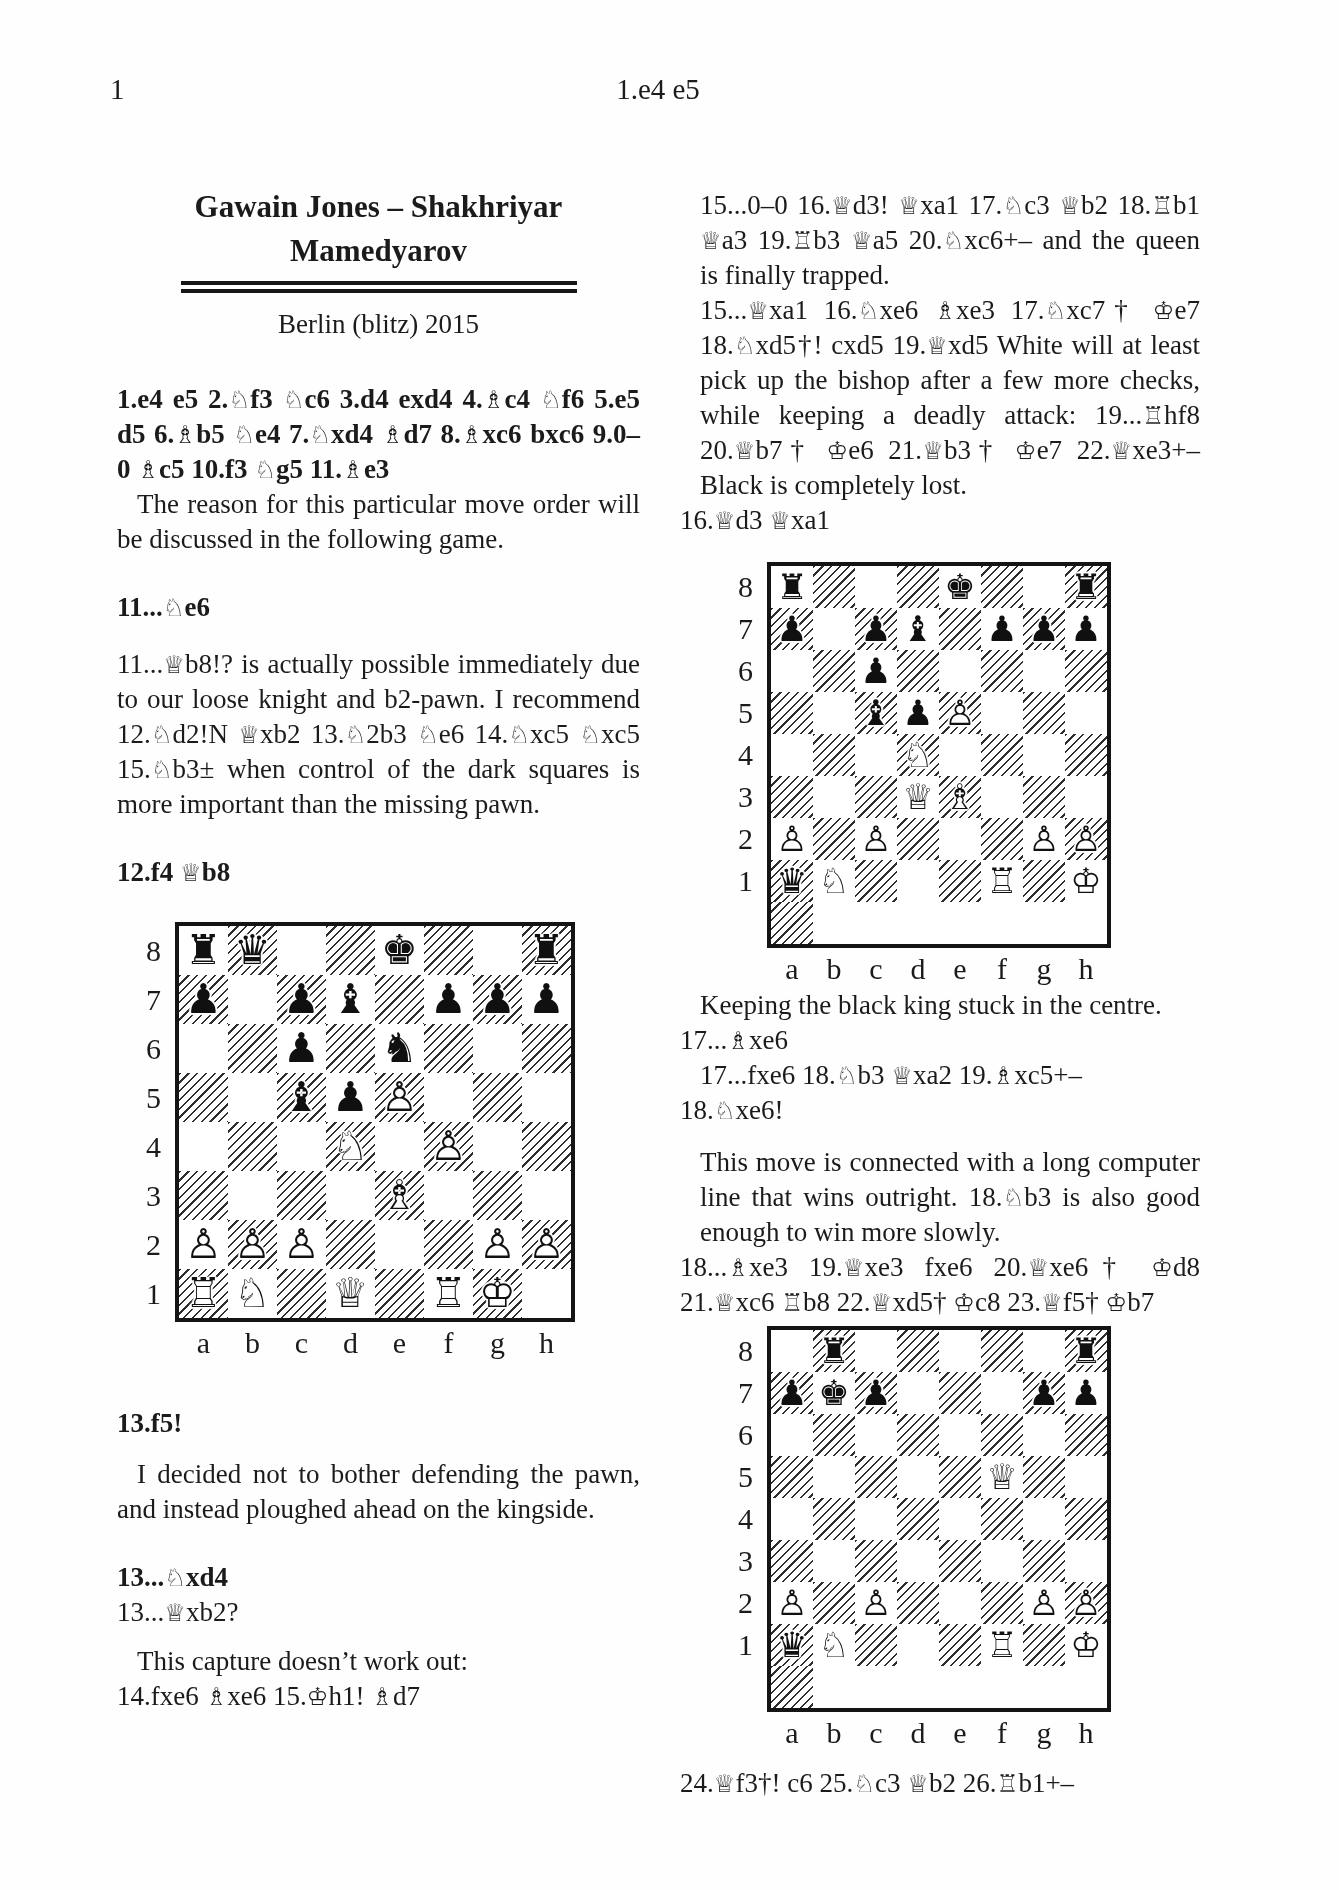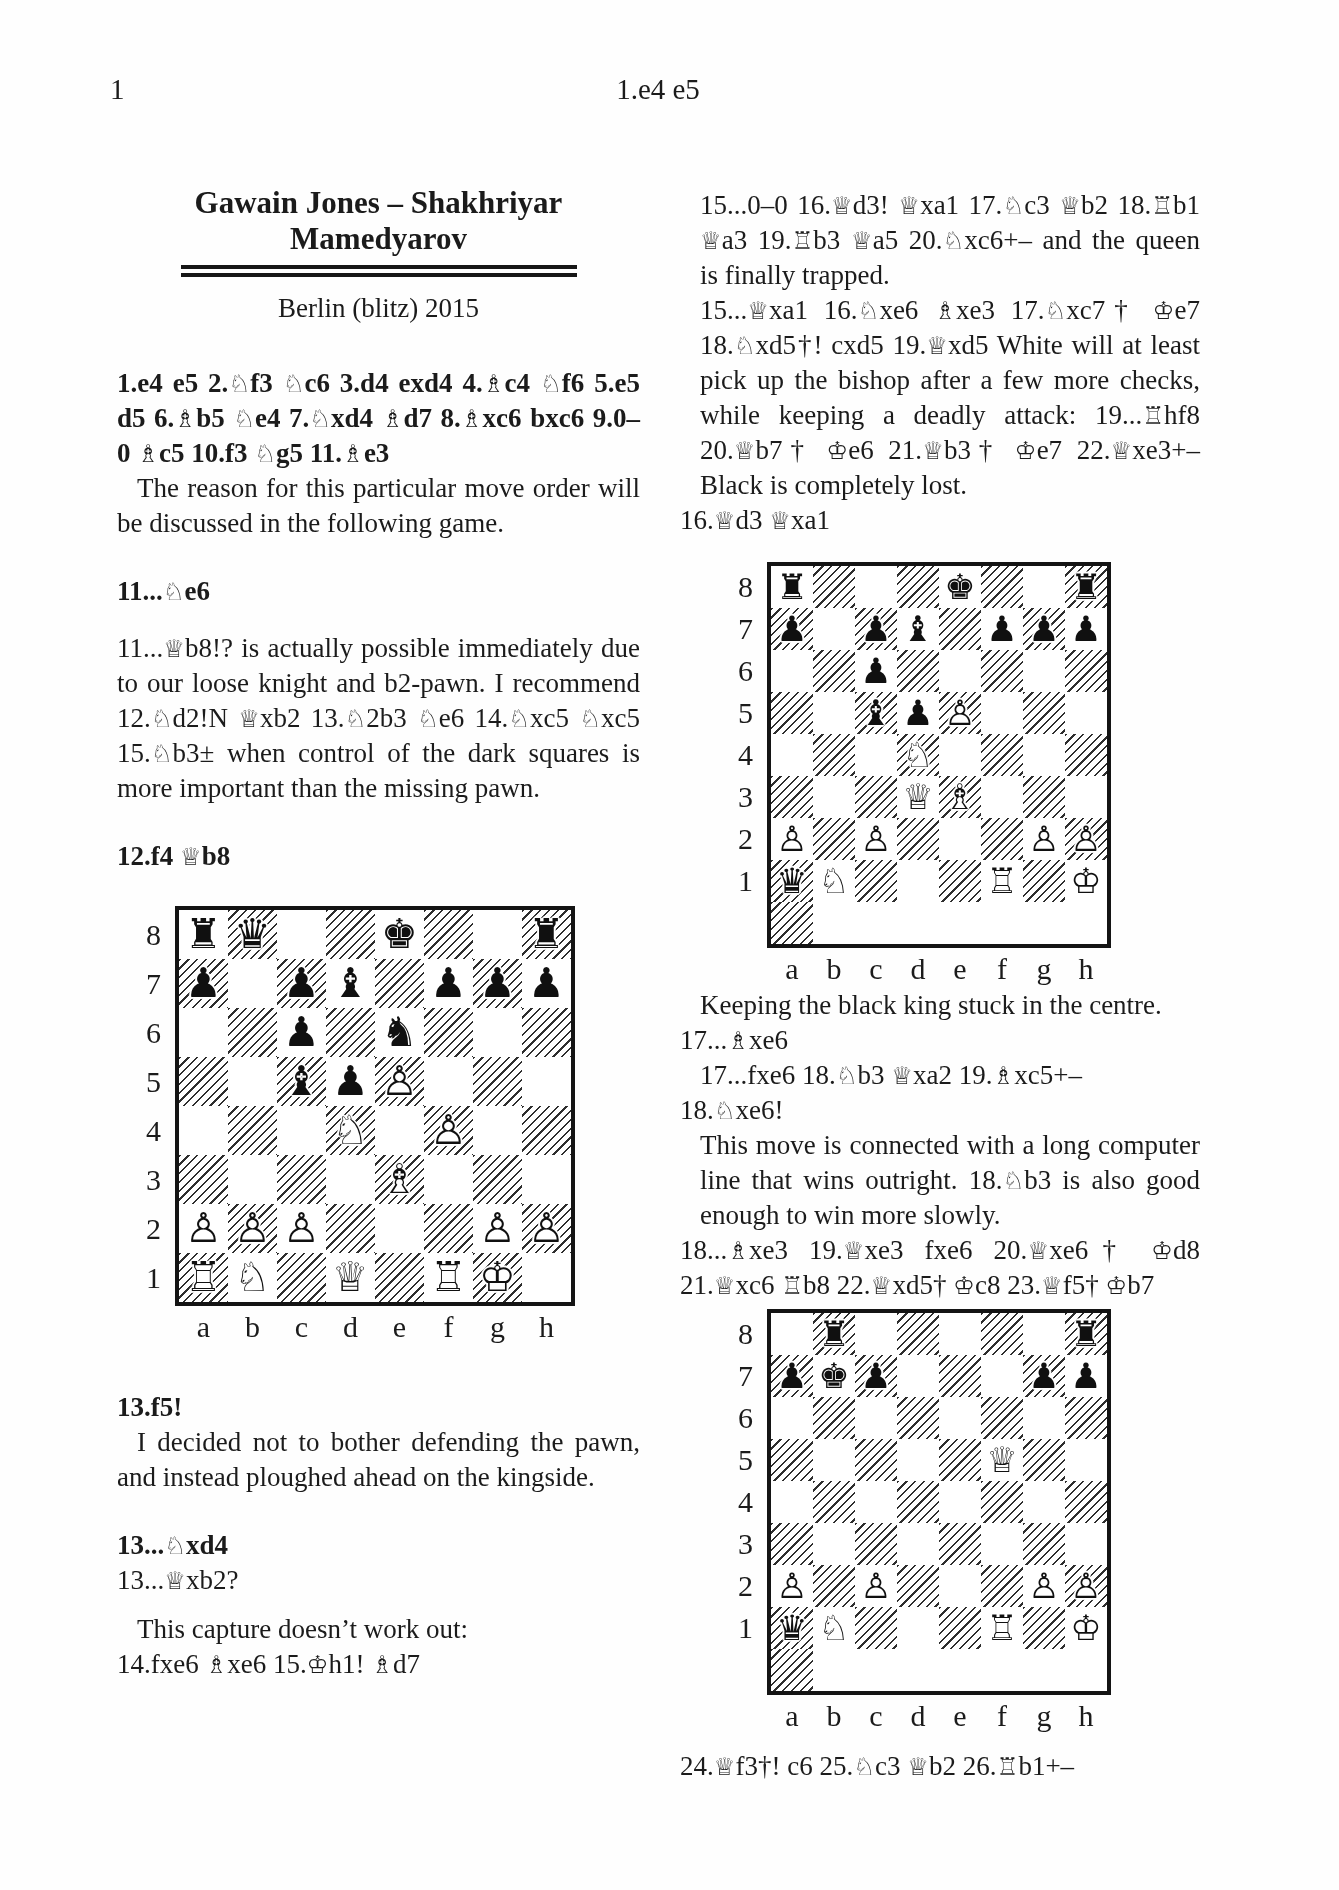--- a/index.html
+++ b/index.html
@@ -7,21 +7,21 @@
         font-family:"Liberation Serif",serif;color:#1b1b1b;overflow:hidden;}
 
   .pg-num{position:absolute;left:110px;top:72px;font-size:29px;line-height:34px;}
   .run-head{position:absolute;left:0;top:72px;width:1316px;text-align:center;
             font-size:29px;line-height:34px;}
 
   .col{position:absolute;}
   .col-left{left:117px;top:185px;width:523px;}
   .col-right{left:680px;top:188px;width:520px;}
 
-  .game-title{text-align:center;font-weight:bold;font-size:31px;line-height:36px;}
+  .game-title{text-align:center;font-weight:bold;font-size:31px;line-height:44px;}
   .title-rule{width:396px;margin:8px auto 0 auto;height:4px;
               border-top:4px solid #161616;border-bottom:4px solid #161616;}
   .venue{text-align:center;font-size:27px;line-height:32px;margin-top:15px;}
 
   .para,.para_flush,.heading,.move,.block,.movepara{
       font-size:27px;line-height:35px;}
   .para{text-align:justify;text-indent:20px;}
   .para_flush{text-align:justify;text-indent:0;}
   .heading{font-weight:bold;}
   .block{text-align:justify;margin-left:20px;}
@@ -287,21 +287,21 @@
             <span class="file-label" style="width: 49px;">b</span>
             <span class="file-label" style="width: 49px;">c</span>
             <span class="file-label" style="width: 49px;">d</span>
             <span class="file-label" style="width: 49px;">e</span>
             <span class="file-label" style="width: 49px;">f</span>
             <span class="file-label" style="width: 49px;">g</span>
             <span class="file-label" style="width: 49px;">h</span>
           </div>
         </div>
         <div class="heading" style="margin-top: 44px;">13.f5!</div>
-        <div class="para" style="margin-top: 0px;">I decided not to bother defending the pawn, and instead ploughed ahead on the kingside.</div>
+        <div class="para" style="margin-top: 16px;">I decided not to bother defending the pawn, and instead ploughed ahead on the kingside.</div>
         <div class="heading" style="margin-top: 33px;">13...<span class="fig">♘</span>xd4</div>
         <div class="move" style="margin-top: 0px;">13...<span class="fig">♕</span>xb2?</div>
         <div class="para" style="margin-top: 14px;">This capture doesn’t work out:</div>
         <div class="move" style="margin-top: 0px;">14.fxe6 <span class="fig">♗</span>xe6 15.<span class="fig">♔</span>h1! <span class="fig">♗</span>d7</div>
       </div>
   </div>
 
   <div class="col col-right">
     <div id="right-blocks">
         <div class="block" style="margin-top: 0px;">15...0–0 16.<span class="fig">♕</span>d3! <span class="fig">♕</span>xa1 17.<span class="fig">♘</span>c3 <span class="fig">♕</span>b2 18.<span class="fig">♖</span>b1 <span class="fig">♕</span>a3 19.<span class="fig">♖</span>b3 <span class="fig">♕</span>a5 20.<span class="fig">♘</span>xc6+– and the queen is finally trapped.</div>
@@ -515,21 +515,21 @@
             <span class="file-label" style="width: 42px;">e</span>
             <span class="file-label" style="width: 42px;">f</span>
             <span class="file-label" style="width: 42px;">g</span>
             <span class="file-label" style="width: 42px;">h</span>
           </div>
         </div>
         <div class="block" style="margin-top: 0px;">Keeping the black king stuck in the centre.</div>
         <div class="move" style="margin-top: 0px;">17...<span class="fig">♗</span>xe6</div>
         <div class="block" style="margin-top: 0px;">17...fxe6 18.<span class="fig">♘</span>b3 <span class="fig">♕</span>xa2 19.<span class="fig">♗</span>xc5+–</div>
         <div class="move" style="margin-top: 0px;">18.<span class="fig">♘</span>xe6!</div>
-        <div class="block" style="margin-top: 0px;">This move is connected with a long computer line that wins outright. 18.<span class="fig">♘</span>b3 is also good enough to win more slowly.</div>
+        <div class="block" style="margin-top: 17px;">This move is connected with a long computer line that wins outright. 18.<span class="fig">♘</span>b3 is also good enough to win more slowly.</div>
         <div class="movepara" style="margin-top: 0px;">18...<span class="fig">♗</span>xe3 19.<span class="fig">♕</span>xe3 fxe6 20.<span class="fig">♕</span>xe6† <span class="fig">♔</span>d8 21.<span class="fig">♕</span>xc6 <span class="fig">♖</span>b8 22.<span class="fig">♕</span>xd5† <span class="fig">♔</span>c8 23.<span class="fig">♕</span>f5† <span class="fig">♔</span>b7</div>
         <div class="diagram" style="margin-top: 6px;">
           <div class="dg-top">
             <div class="dg-ranks" style="width: 87px; padding-top: 4px;">
               <div class="rank-label" style="height: 42px; line-height: 42px;">8</div>
               <div class="rank-label" style="height: 42px; line-height: 42px;">7</div>
               <div class="rank-label" style="height: 42px; line-height: 42px;">6</div>
               <div class="rank-label" style="height: 42px; line-height: 42px;">5</div>
               <div class="rank-label" style="height: 42px; line-height: 42px;">4</div>
               <div class="rank-label" style="height: 42px; line-height: 42px;">3</div>

